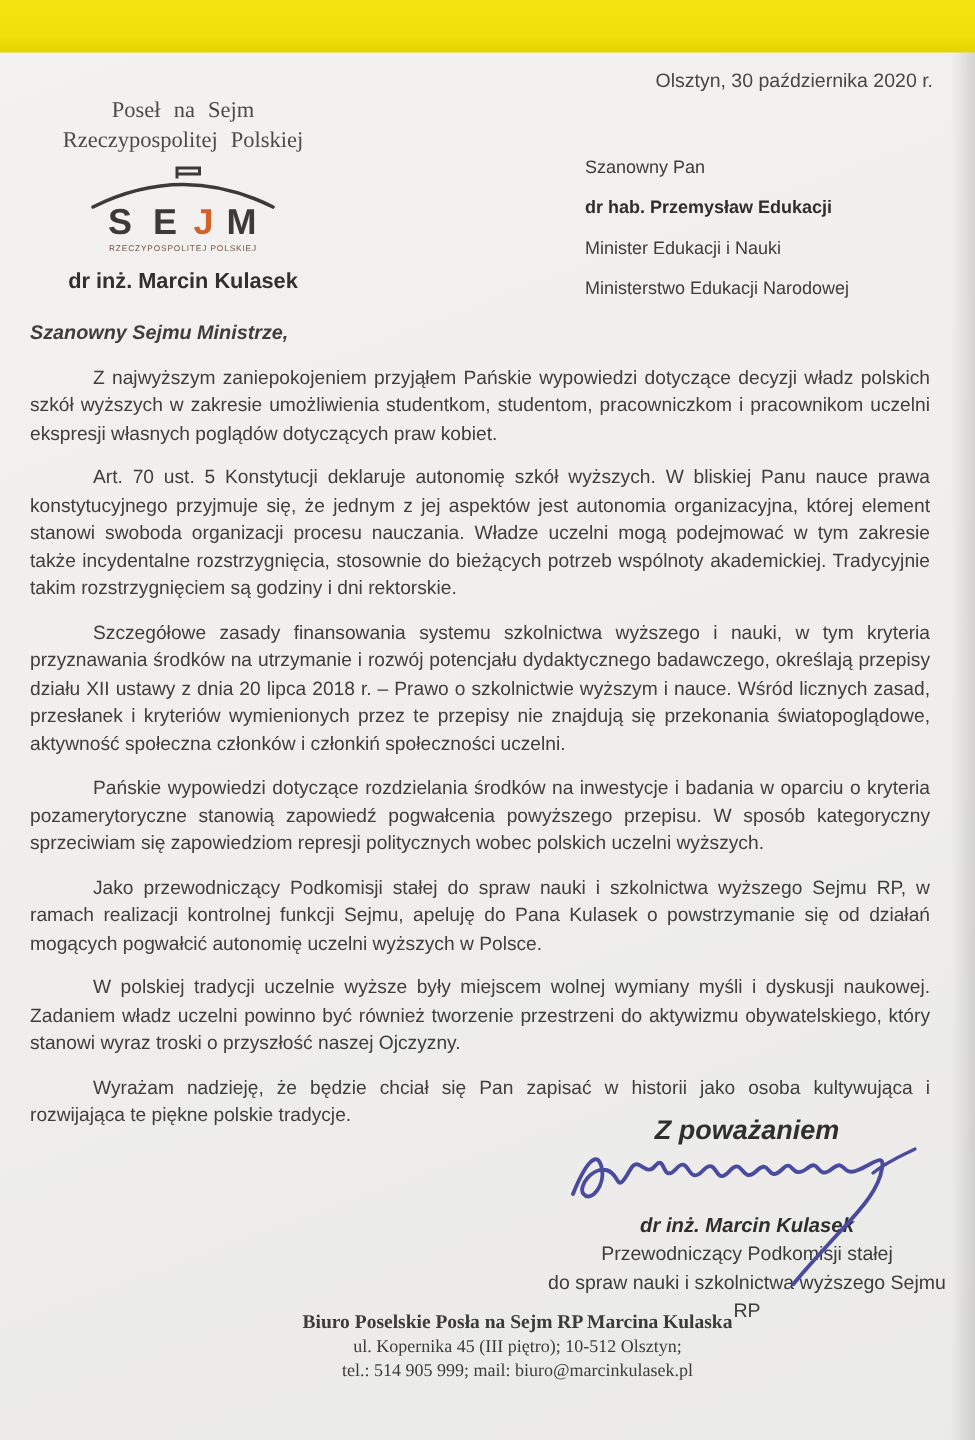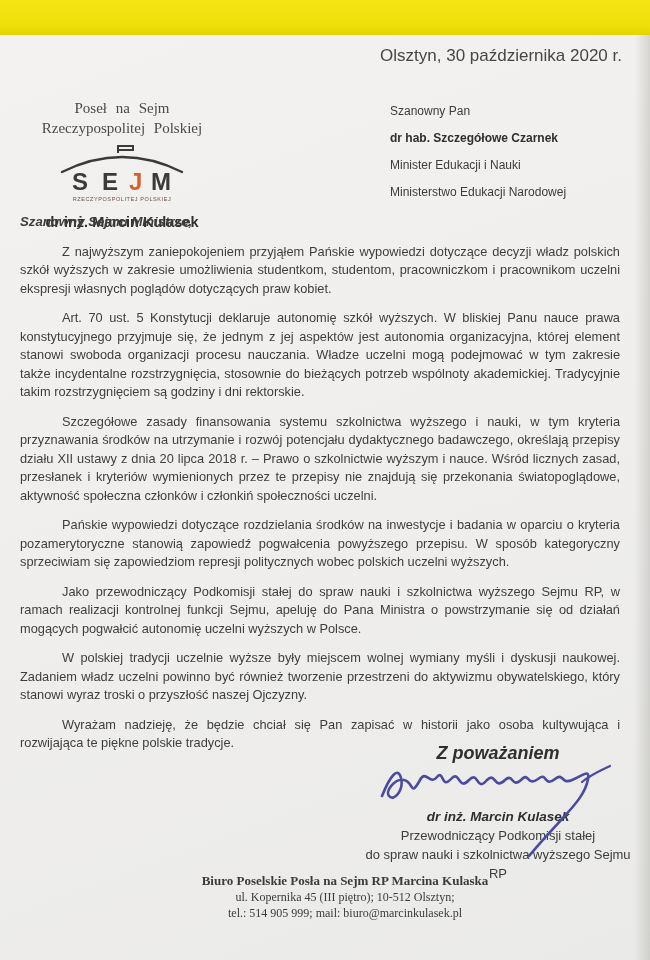--- a/index.html
+++ b/index.html
@@ -6,23 +6,23 @@
   .page {
     position:relative; width:650px; height:960px; overflow:hidden;
     background:linear-gradient(160deg,#f3f2f0 0%,#efeeec 55%,#eaeae8 100%);
     font-family:"Liberation Sans",sans-serif; color:#3d3d3d;
   }
   .accent-band { position:absolute; top:0; left:0; width:100%; height:35px;
     background:linear-gradient(180deg,#f4e512 0%,#efe00a 70%,#e3d400 100%); }
   .edge-shadow { position:absolute; top:35px; right:0; bottom:0; width:16px;
     background:linear-gradient(to right, rgba(110,110,105,0), rgba(110,110,105,0.22)); }
 
-  .date { position:absolute; top:46px; right:28px; font-size:17px; color:#464646; }
+  .date { position:absolute; top:46px; right:28px; font-size:13px; color:#464646; }
 
-  .sender { position:absolute; top:64px; left:26px; width:192px; text-align:center;margin-top:34px; }
+  .sender { position:absolute; top:64px; left:26px; width:192px; text-align:center; }
   .sender-title { font-family:"Liberation Serif",serif; font-size:15px; line-height:20px;
     color:#4a4a4a; word-spacing:5px; }
   .sejm-logo { display:block; margin:6px auto 0 auto; }
   .sender-name { margin-top:8px; font-weight:bold; font-size:14.5px; color:#303030; }
 
   .recipient { position:absolute; top:98px; left:390px; font-size:12px; line-height:27px; color:#3c3c3c; }
   .recipient-name { font-weight:bold; color:#2e2e2e; }
 
   .body-text { position:absolute; top:213px; left:20px; right:30px;
     font-size:12.8px; line-height:18.5px; text-align:justify; color:#3e3e3e; }
@@ -64,32 +64,32 @@
         <tspan x="70" fill="#d2622a">J</tspan>
         <tspan x="92">M</tspan>
       </text>
       <text x="63" y="57" text-anchor="middle" font-family="Liberation Sans, sans-serif" font-size="5.5" letter-spacing="0.6" fill="#6e4f45">RZECZYPOSPOLITEJ POLSKIEJ</text>
     </svg>
     <div class="sender-name">dr inż. Marcin Kulasek</div>
   </div>
 
   <div class="recipient">
     <div>Szanowny Pan</div>
-    <div class="recipient-name">dr hab. Szczegółowe Czarnek</div>
+    <div class="recipient-name">dr hab. Przemysław Edukacji</div>
     <div>Minister Edukacji i Nauki</div>
     <div>Ministerstwo Edukacji Narodowej</div>
   </div>
 
   <div class="body-text">
     <p class="greeting">Szanowny Sejmu Ministrze,</p>
     <p class="para">Z najwyższym zaniepokojeniem przyjąłem Pańskie wypowiedzi dotyczące decyzji władz polskich szkół wyższych w zakresie umożliwienia studentkom, studentom, pracowniczkom i pracownikom uczelni ekspresji własnych poglądów dotyczących praw kobiet.</p>
     <p class="para">Art. 70 ust. 5 Konstytucji deklaruje autonomię szkół wyższych. W bliskiej Panu nauce prawa konstytucyjnego przyjmuje się, że jednym z jej aspektów jest autonomia organizacyjna, której element stanowi swoboda organizacji procesu nauczania. Władze uczelni mogą podejmować w tym zakresie także incydentalne rozstrzygnięcia, stosownie do bieżących potrzeb wspólnoty akademickiej. Tradycyjnie takim rozstrzygnięciem są godziny i dni rektorskie.</p>
     <p class="para">Szczegółowe zasady finansowania systemu szkolnictwa wyższego i nauki, w tym kryteria przyznawania środków na utrzymanie i rozwój potencjału dydaktycznego badawczego, określają przepisy działu XII ustawy z dnia 20 lipca 2018 r. – Prawo o szkolnictwie wyższym i nauce. Wśród licznych zasad, przesłanek i kryteriów wymienionych przez te przepisy nie znajdują się przekonania światopoglądowe, aktywność społeczna członków i członkiń społeczności uczelni.</p>
     <p class="para">Pańskie wypowiedzi dotyczące rozdzielania środków na inwestycje i badania w oparciu o kryteria pozamerytoryczne stanowią zapowiedź pogwałcenia powyższego przepisu. W sposób kategoryczny sprzeciwiam się zapowiedziom represji politycznych wobec polskich uczelni wyższych.</p>
-    <p class="para">Jako przewodniczący Podkomisji stałej do spraw nauki i szkolnictwa wyższego Sejmu RP, w ramach realizacji kontrolnej funkcji Sejmu, apeluję do Pana Ministra o powstrzymanie się od działań mogących pogwałcić autonomię uczelni wyższych w Polsce.</p>
+    <p class="para">Jako przewodniczący Podkomisji stałej do spraw nauki i szkolnictwa wyższego Sejmu RP, w ramach realizacji kontrolnej funkcji Sejmu, apeluję do Pana Kulasek o powstrzymanie się od działań mogących pogwałcić autonomię uczelni wyższych w Polsce.</p>
     <p class="para">W polskiej tradycji uczelnie wyższe były miejscem wolnej wymiany myśli i dyskusji naukowej. Zadaniem władz uczelni powinno być również tworzenie przestrzeni do aktywizmu obywatelskiego, który stanowi wyraz troski o przyszłość naszej Ojczyzny.</p>
     <p class="para">Wyrażam nadzieję, że będzie chciał się Pan zapisać w historii jako osoba kultywująca i rozwijająca te piękne polskie tradycje.</p>
   </div>
 
   <div class="closing">
     <div class="closing-phrase">Z poważaniem</div>
     <div class="sig-space"></div>
     <div class="signatory-name">dr inż. Marcin Kulasek</div>
     <div>Przewodniczący Podkomisji stałej</div>
     <div>do spraw nauki i szkolnictwa wyższego Sejmu RP</div>

